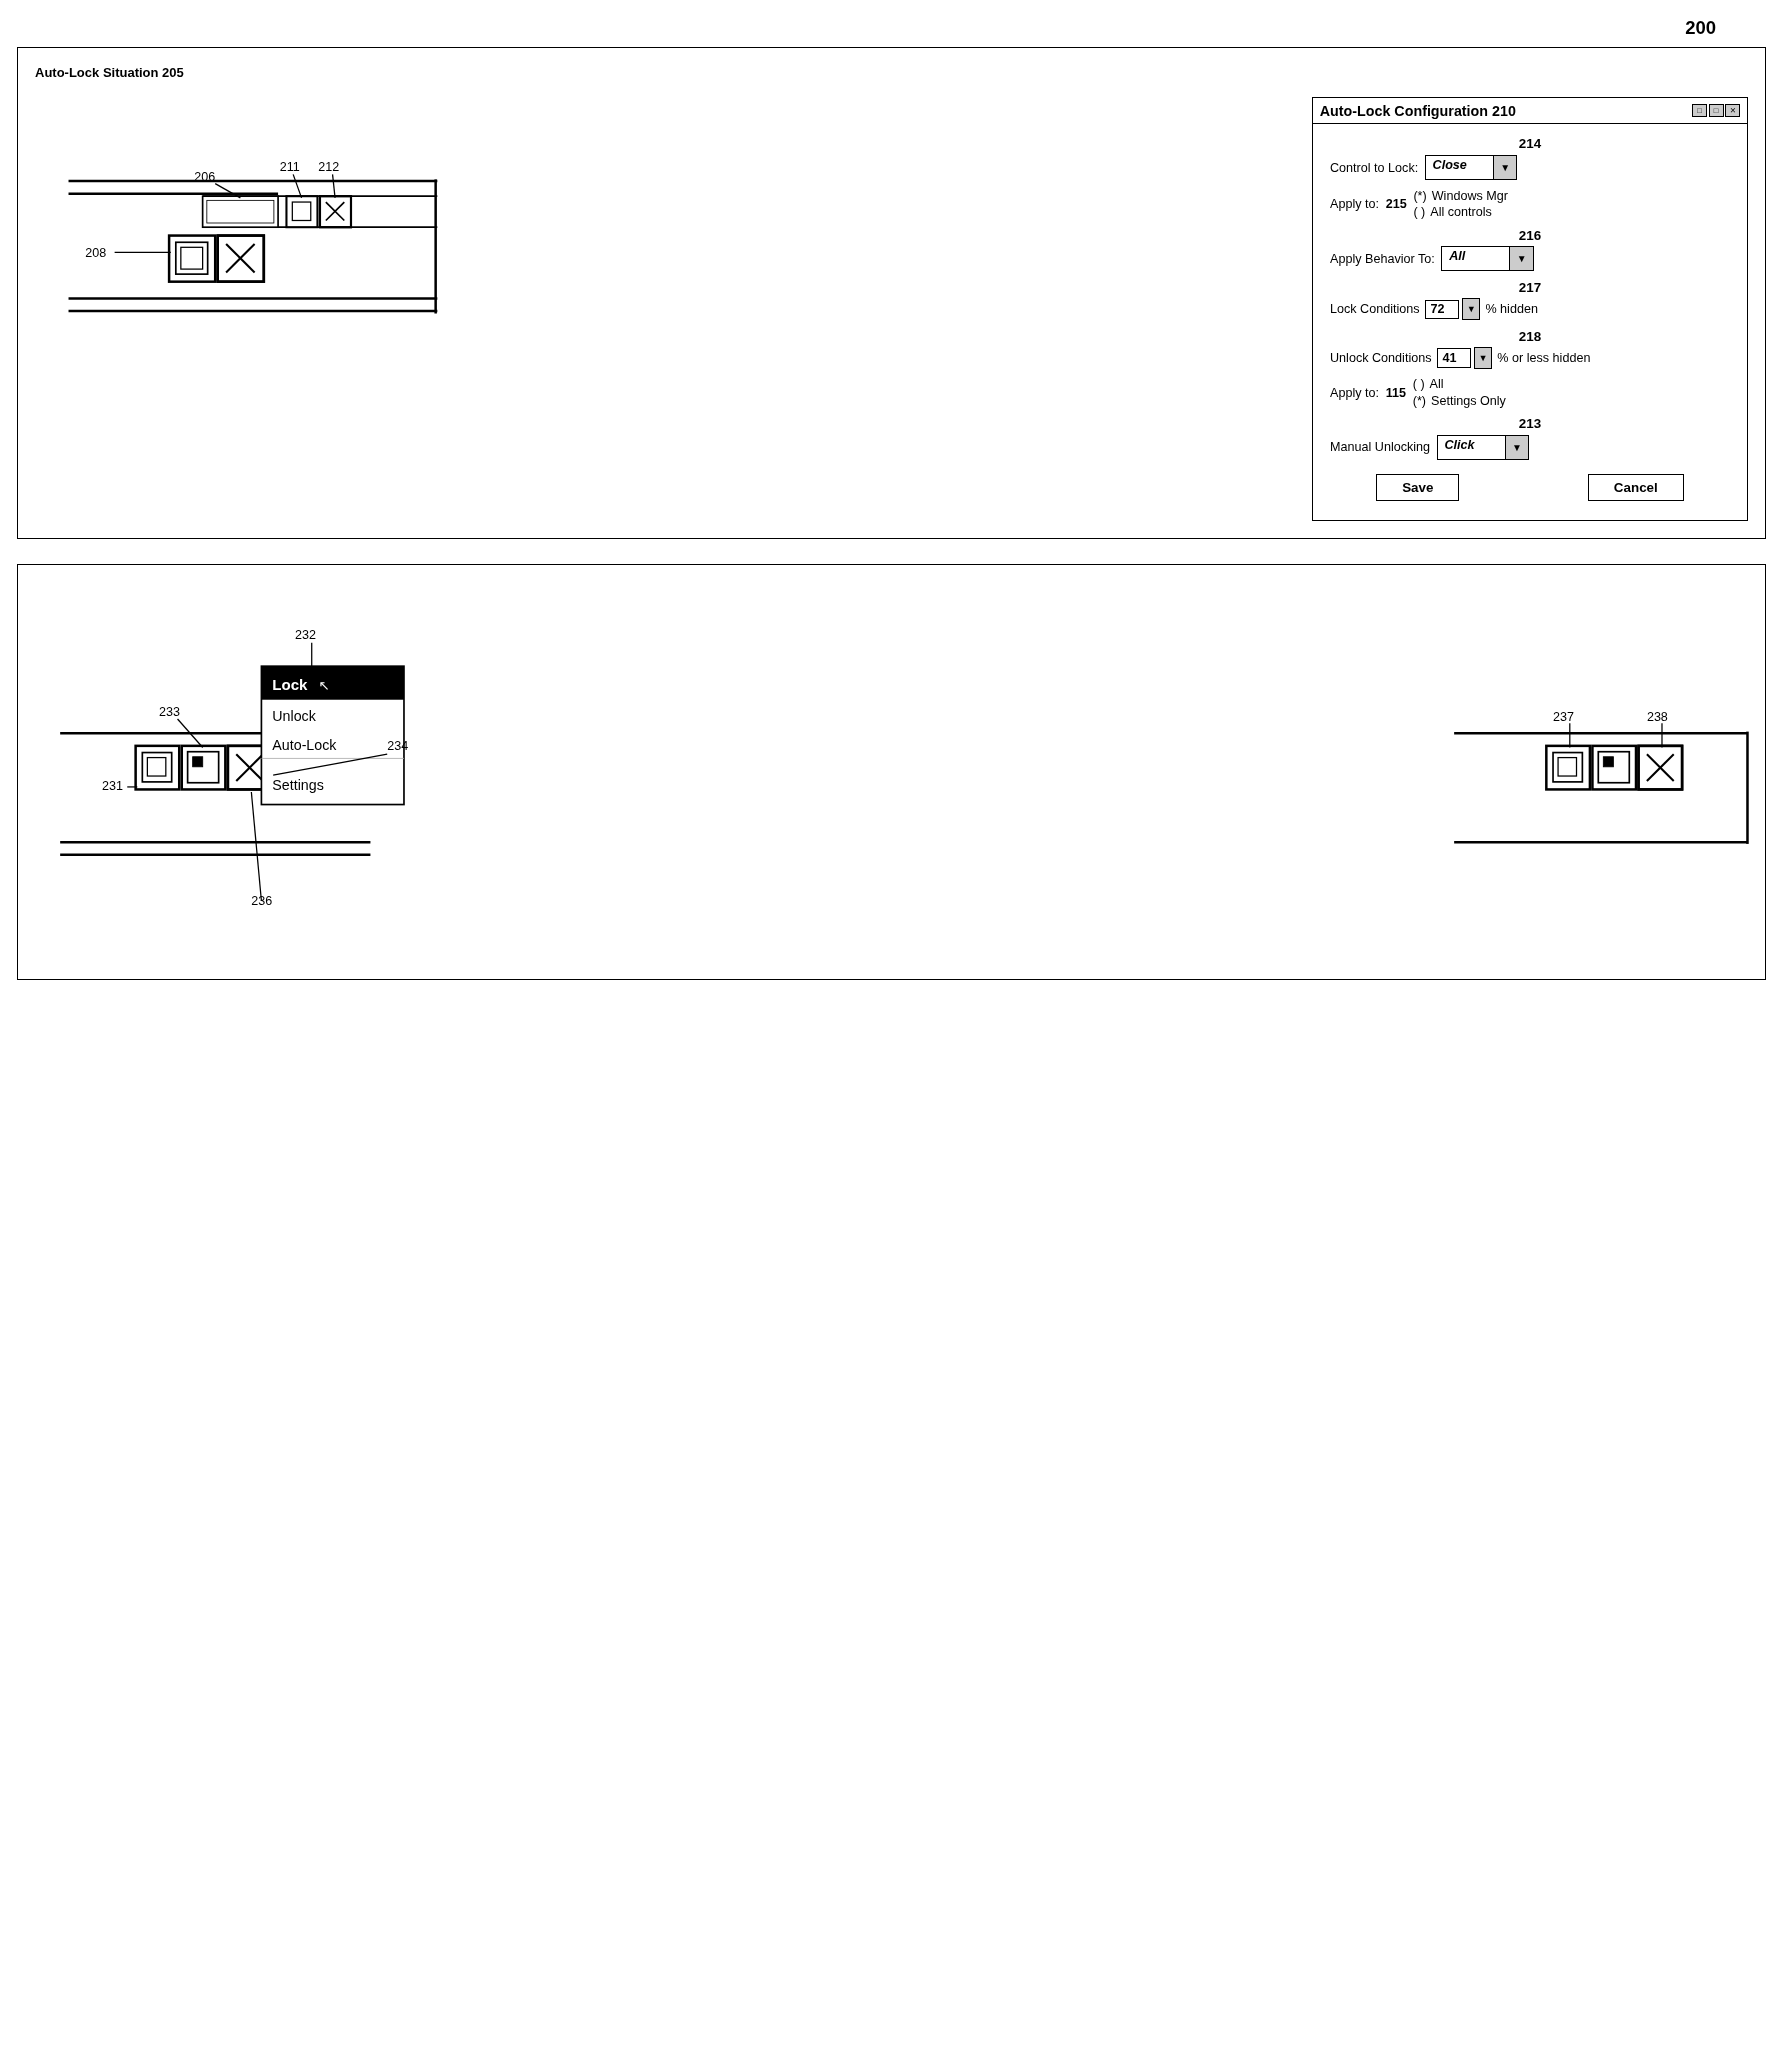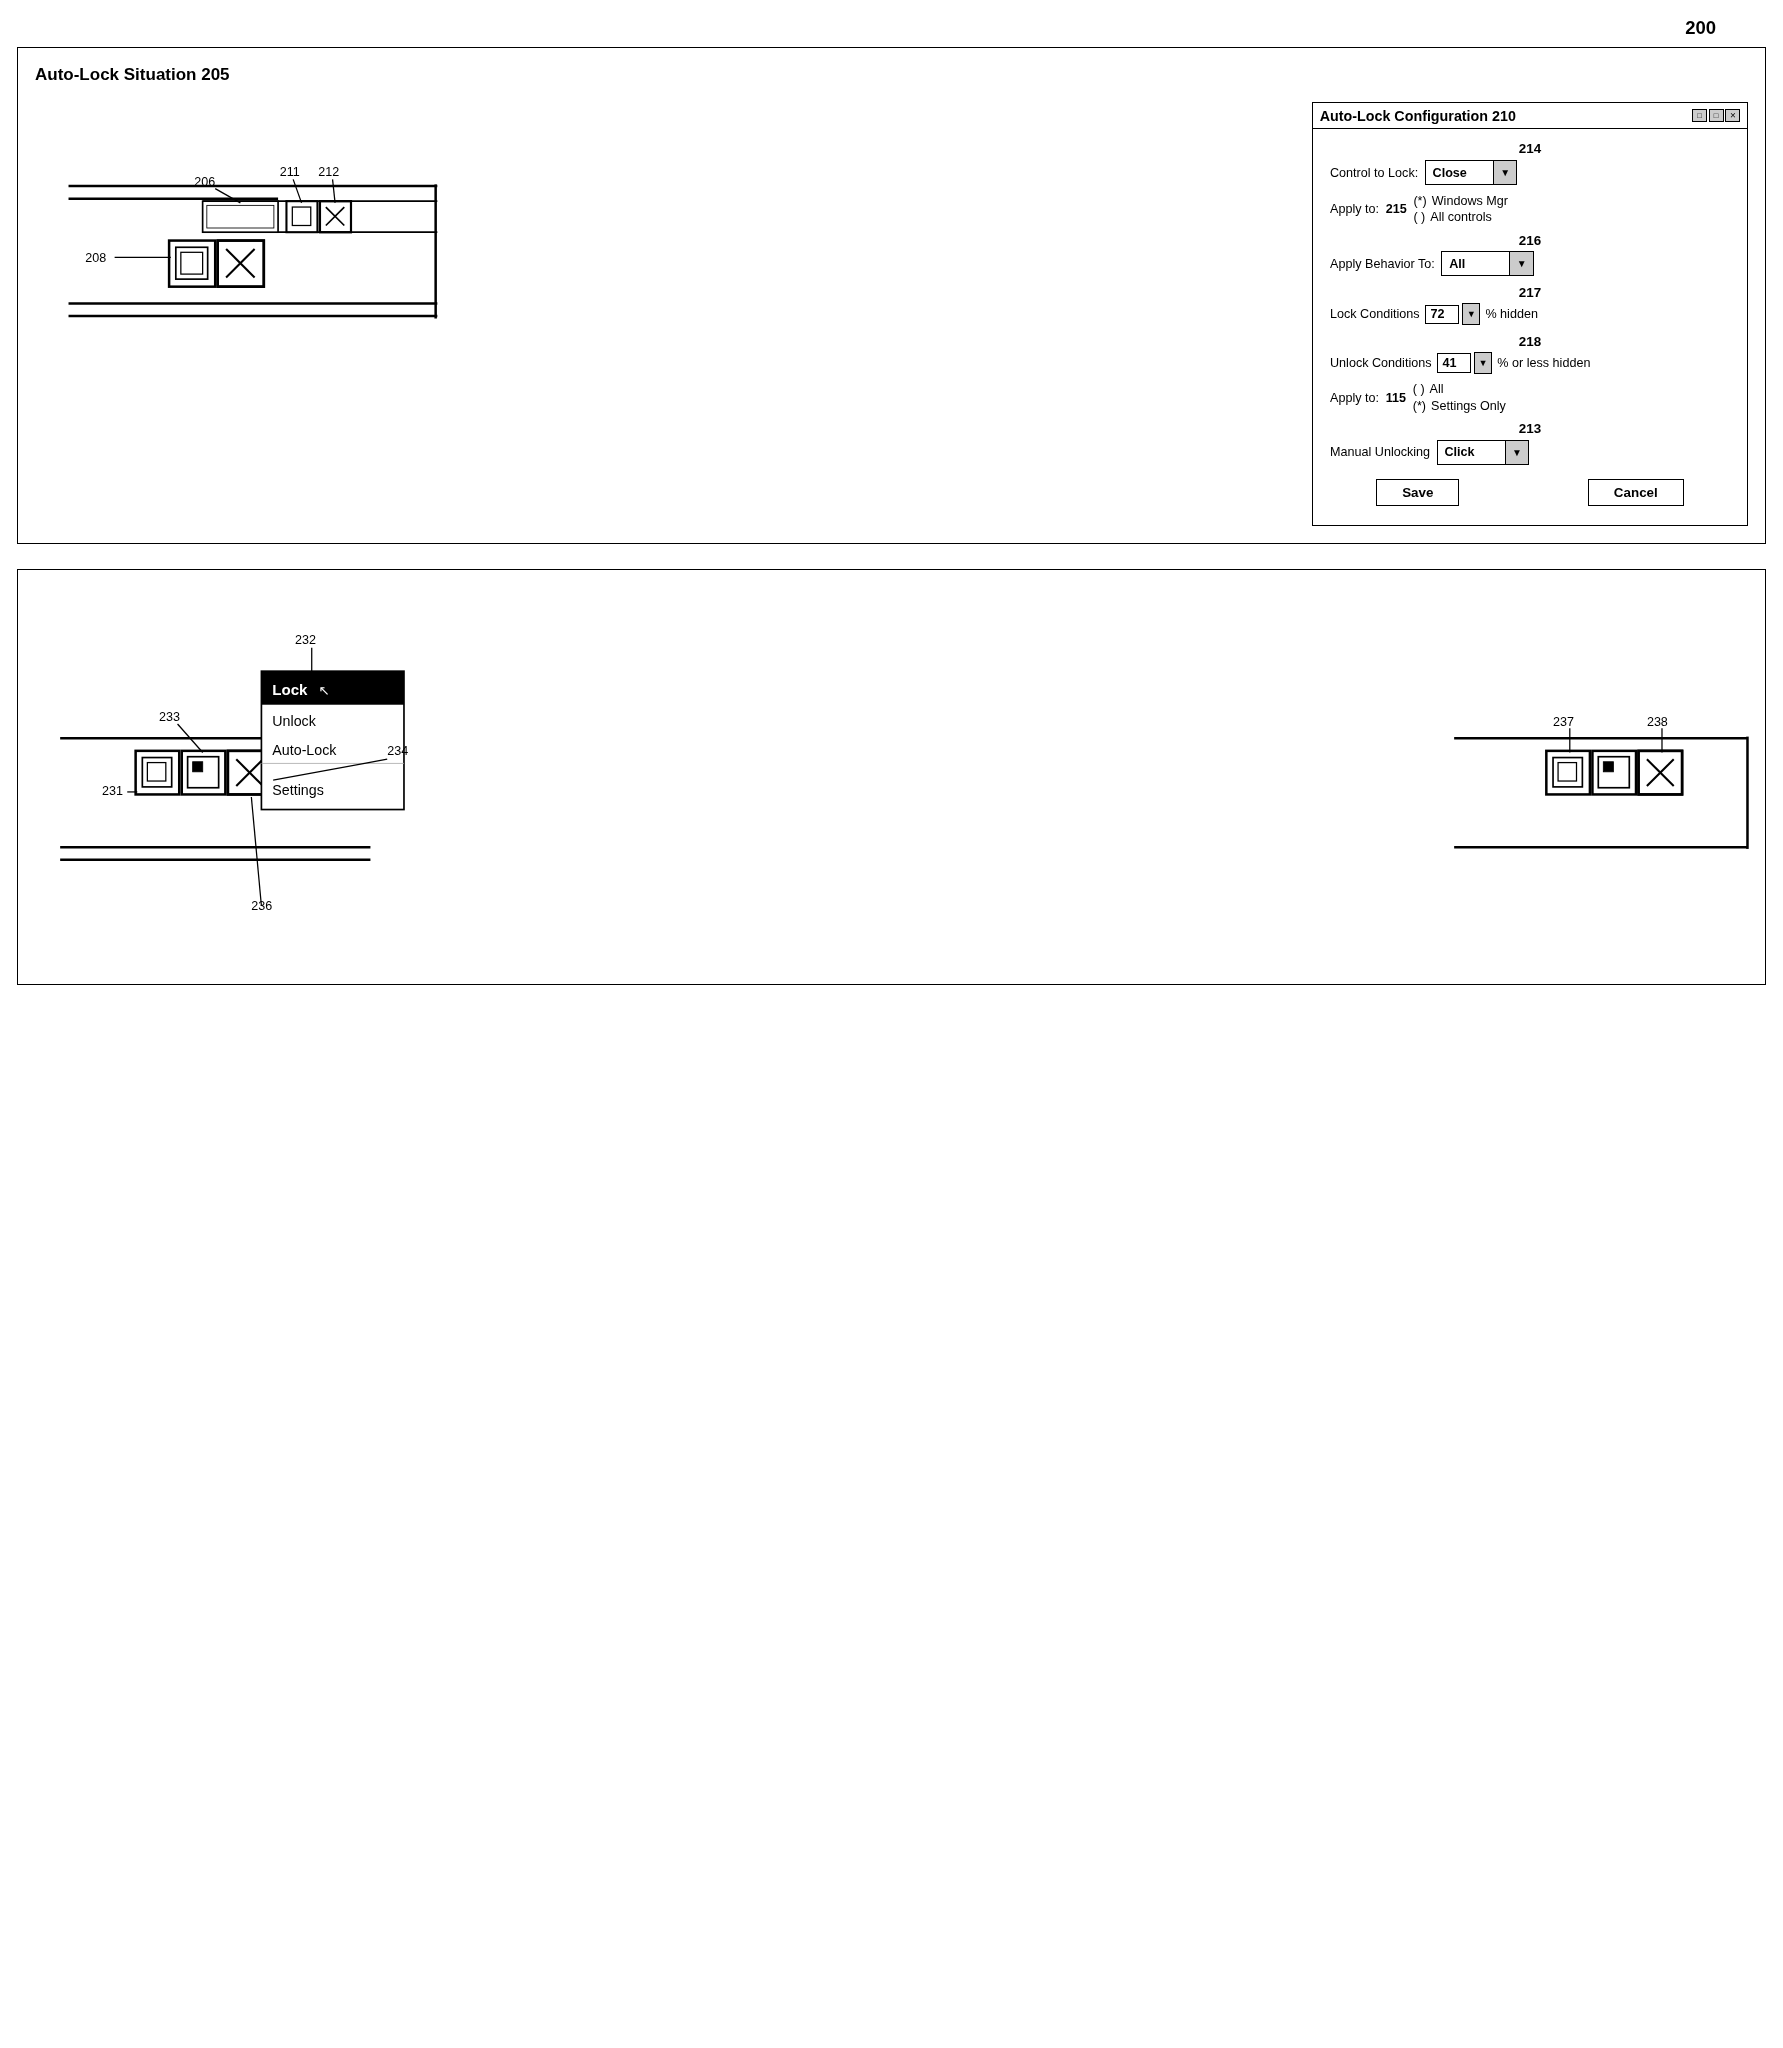--- a/index.html
+++ b/index.html
@@ -18,21 +18,21 @@
       margin-bottom: 8.4px;
       padding-right: 50px;
     }
     .diagram-box {
       border: 1.7px solid black;
       margin-bottom: 25px;
       padding: 17px;
       position: relative;
     }
     .diagram-title {
-      font-size: 17px;
+      font-size: 13px;
       font-weight: bold;
       margin-bottom: 17px;
     }
 
     
     .auto-lock-situation {
       display: flex;
       gap: 25px;
       align-items: flex-start;
     }
@@ -85,23 +85,24 @@
       align-items: center;
       margin-bottom: 8.4px;
       gap: 6.7px;
     }
     .config-row-label {
       font-size: 12.6px;
       white-space: nowrap;
     }
     .config-dropdown {
       display: flex;
-      align-items: center;
+      align-items: flex-start;
       border: 1.7px solid black;
       background: white;
+      font-style: italic;
     }
     .config-dropdown-value {
       padding: 2.5px 6.7px;
       font-size: 12.6px;
       font-weight: bold;
       min-width: 67px;
     }
     .config-dropdown-arrow {
       width: 23.5px;
       height: 23.5px;

